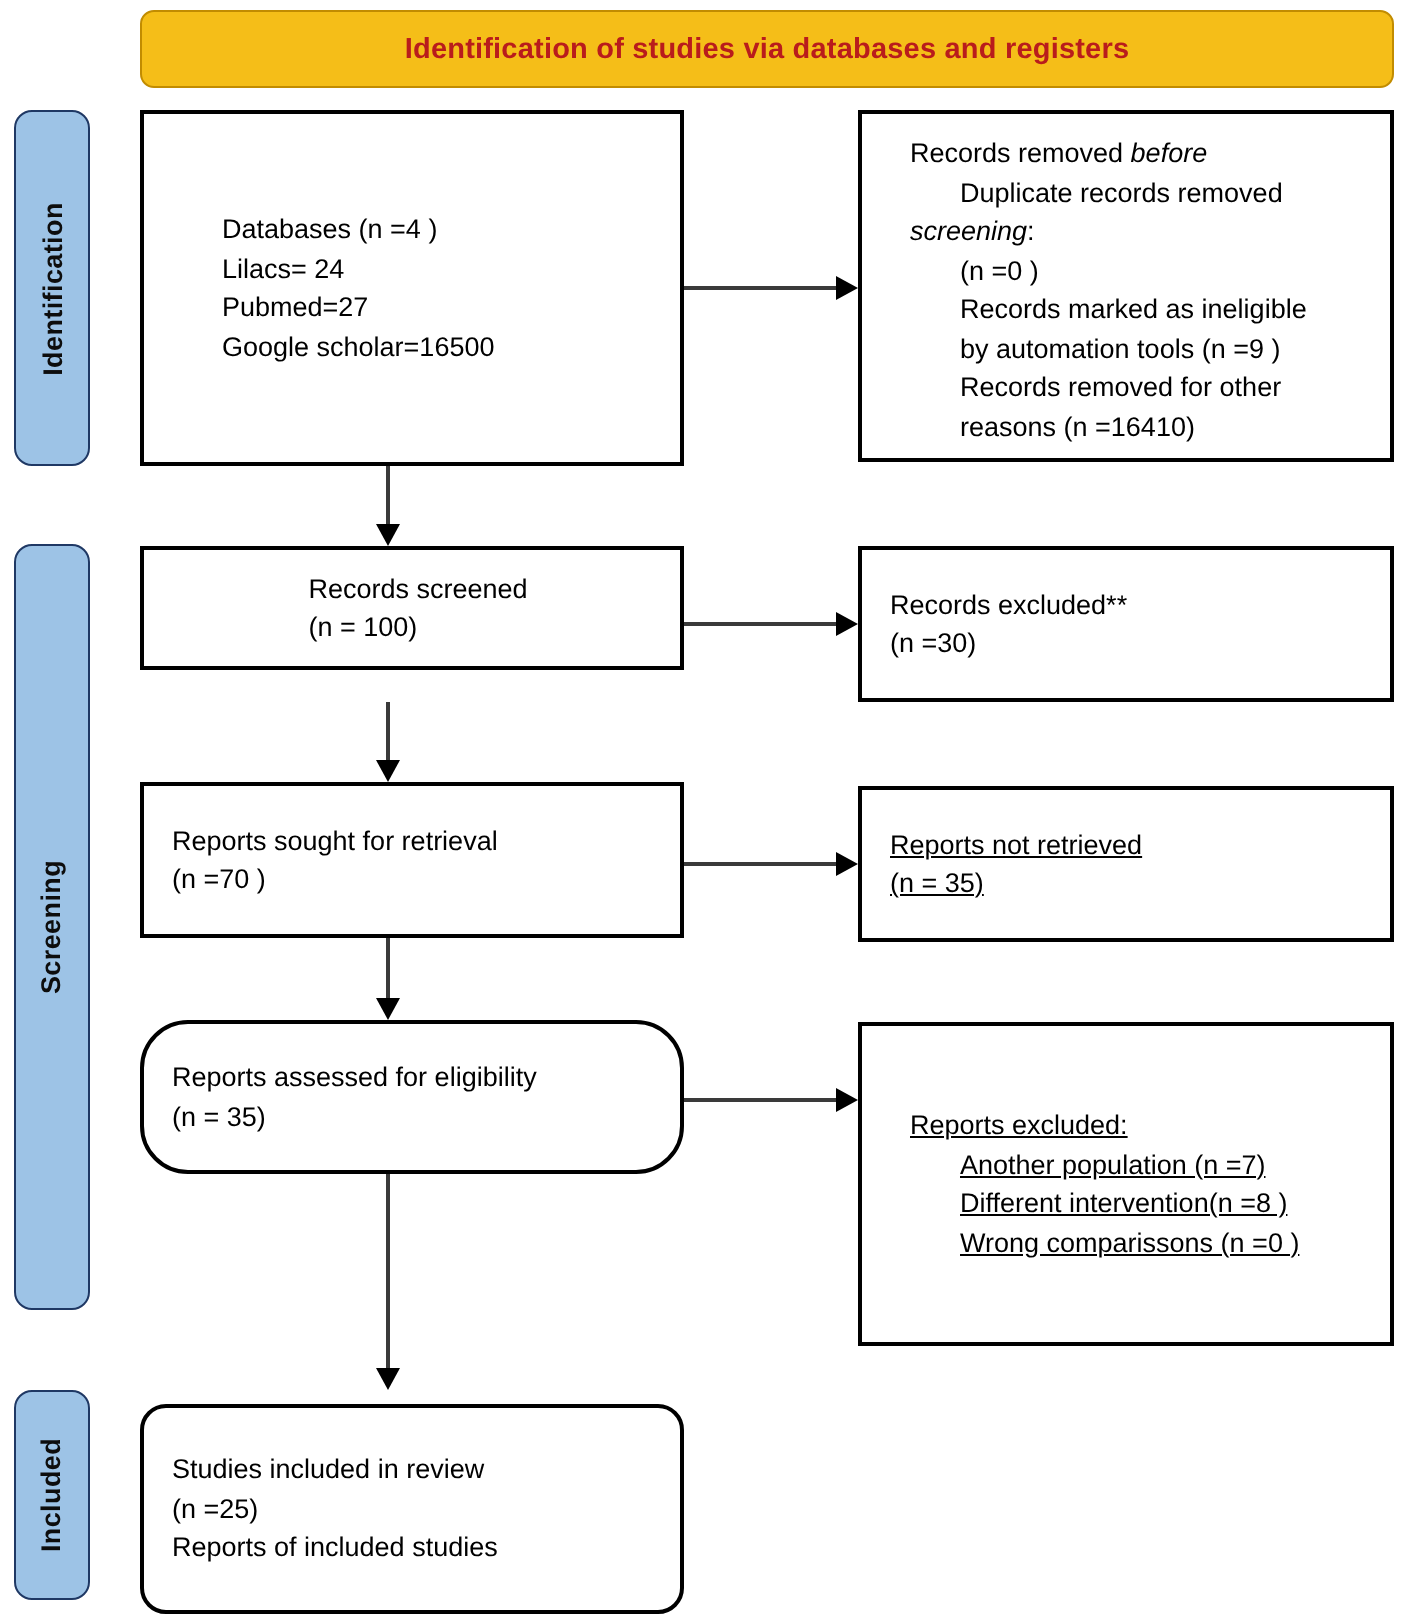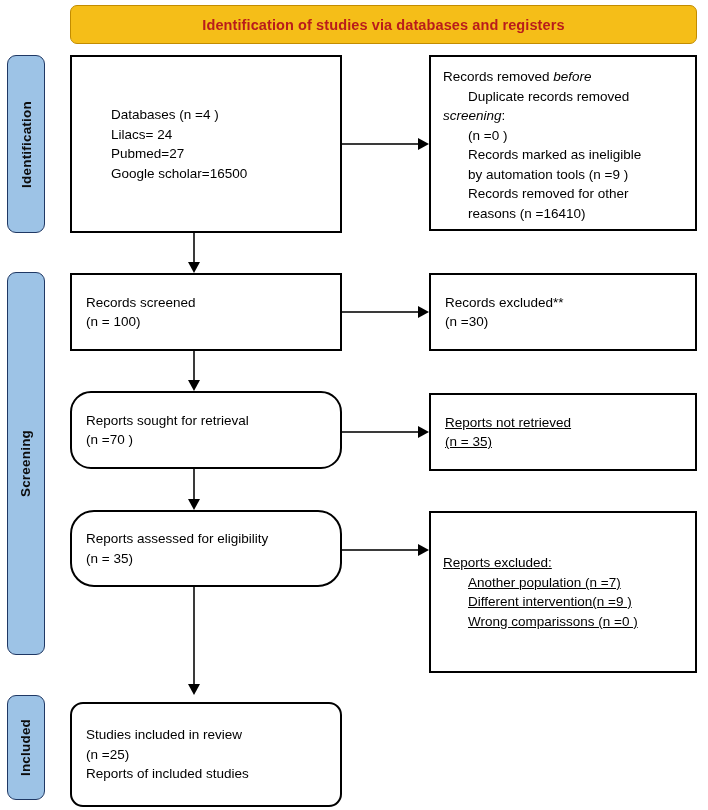--- a/index.html
+++ b/index.html
@@ -85,33 +85,33 @@
     font-size: 13.5px;
     line-height: 19.5px;
     color: #000000;
     white-space: nowrap;
   }
   .box .line.indent { padding-left: 25px; }
   .box .line em { font-style: italic; }
 
   
   #box-identified   { left: 70px;  top: 55px;  width: 272px; height: 178px; }
-  #box-screened     { left: 70px;  top: 273px; width: 272px; height: 78px; }
-  #box-sought       { left: 70px;  top: 391px; width: 272px; height: 78px; border-radius: 21px; }
+  #box-screened     { left: 70px;  top: 273px; width: 272px; height: 62px; align-items: center; }
+  #box-sought       { left: 70px;  top: 391px; width: 272px; height: 78px; }
   #box-assessed     { left: 70px;  top: 510px; width: 272px; height: 77px; border-radius: 24px; }
   #box-included     { left: 70px;  top: 702px; width: 272px; height: 105px; border-radius: 13px; }
 
   
   #box-removed      { left: 429px; top: 55px;  width: 268px; height: 176px; }
   #box-excluded-rec { left: 429px; top: 273px; width: 268px; height: 78px; }
   #box-notretrieved { left: 429px; top: 393px; width: 268px; height: 78px; text-decoration: underline; }
   #box-excluded-rep { left: 429px; top: 511px; width: 268px; height: 162px; text-decoration: underline; }
 
   #box-removed .lines,
-  #box-excluded-rep .lines { padding-left: 12px; }
+  #box-excluded-rep .lines { padding-left: 24px; }
   #box-removed { justify-content: flex-start; padding-top: 10px; }
 
   
   .conn {
     position: absolute;
     background: #3a3a3a;
   }
   .conn.v { width: 1.8px; }
   .conn.h { height: 1.8px; }
   .arrowhead {
@@ -203,21 +203,21 @@
     <div class="lines">
       <div class="line">Reports assessed for eligibility</div>
       <div class="line">(n = 35)</div>
     </div>
   </div>
 
   <div class="box" id="box-excluded-rep">
     <div class="lines">
       <div class="line">Reports excluded:</div>
       <div class="line indent">Another population (n =7)</div>
-      <div class="line indent">Different intervention(n =9 )</div>
+      <div class="line indent">Different intervention(n =8 )</div>
       <div class="line indent">Wrong comparissons (n =0 )</div>
     </div>
   </div>
 
   <div class="box" id="box-included">
     <div class="lines">
       <div class="line">Studies included in review</div>
       <div class="line">(n =25)</div>
       <div class="line">Reports of included studies</div>
     </div>

